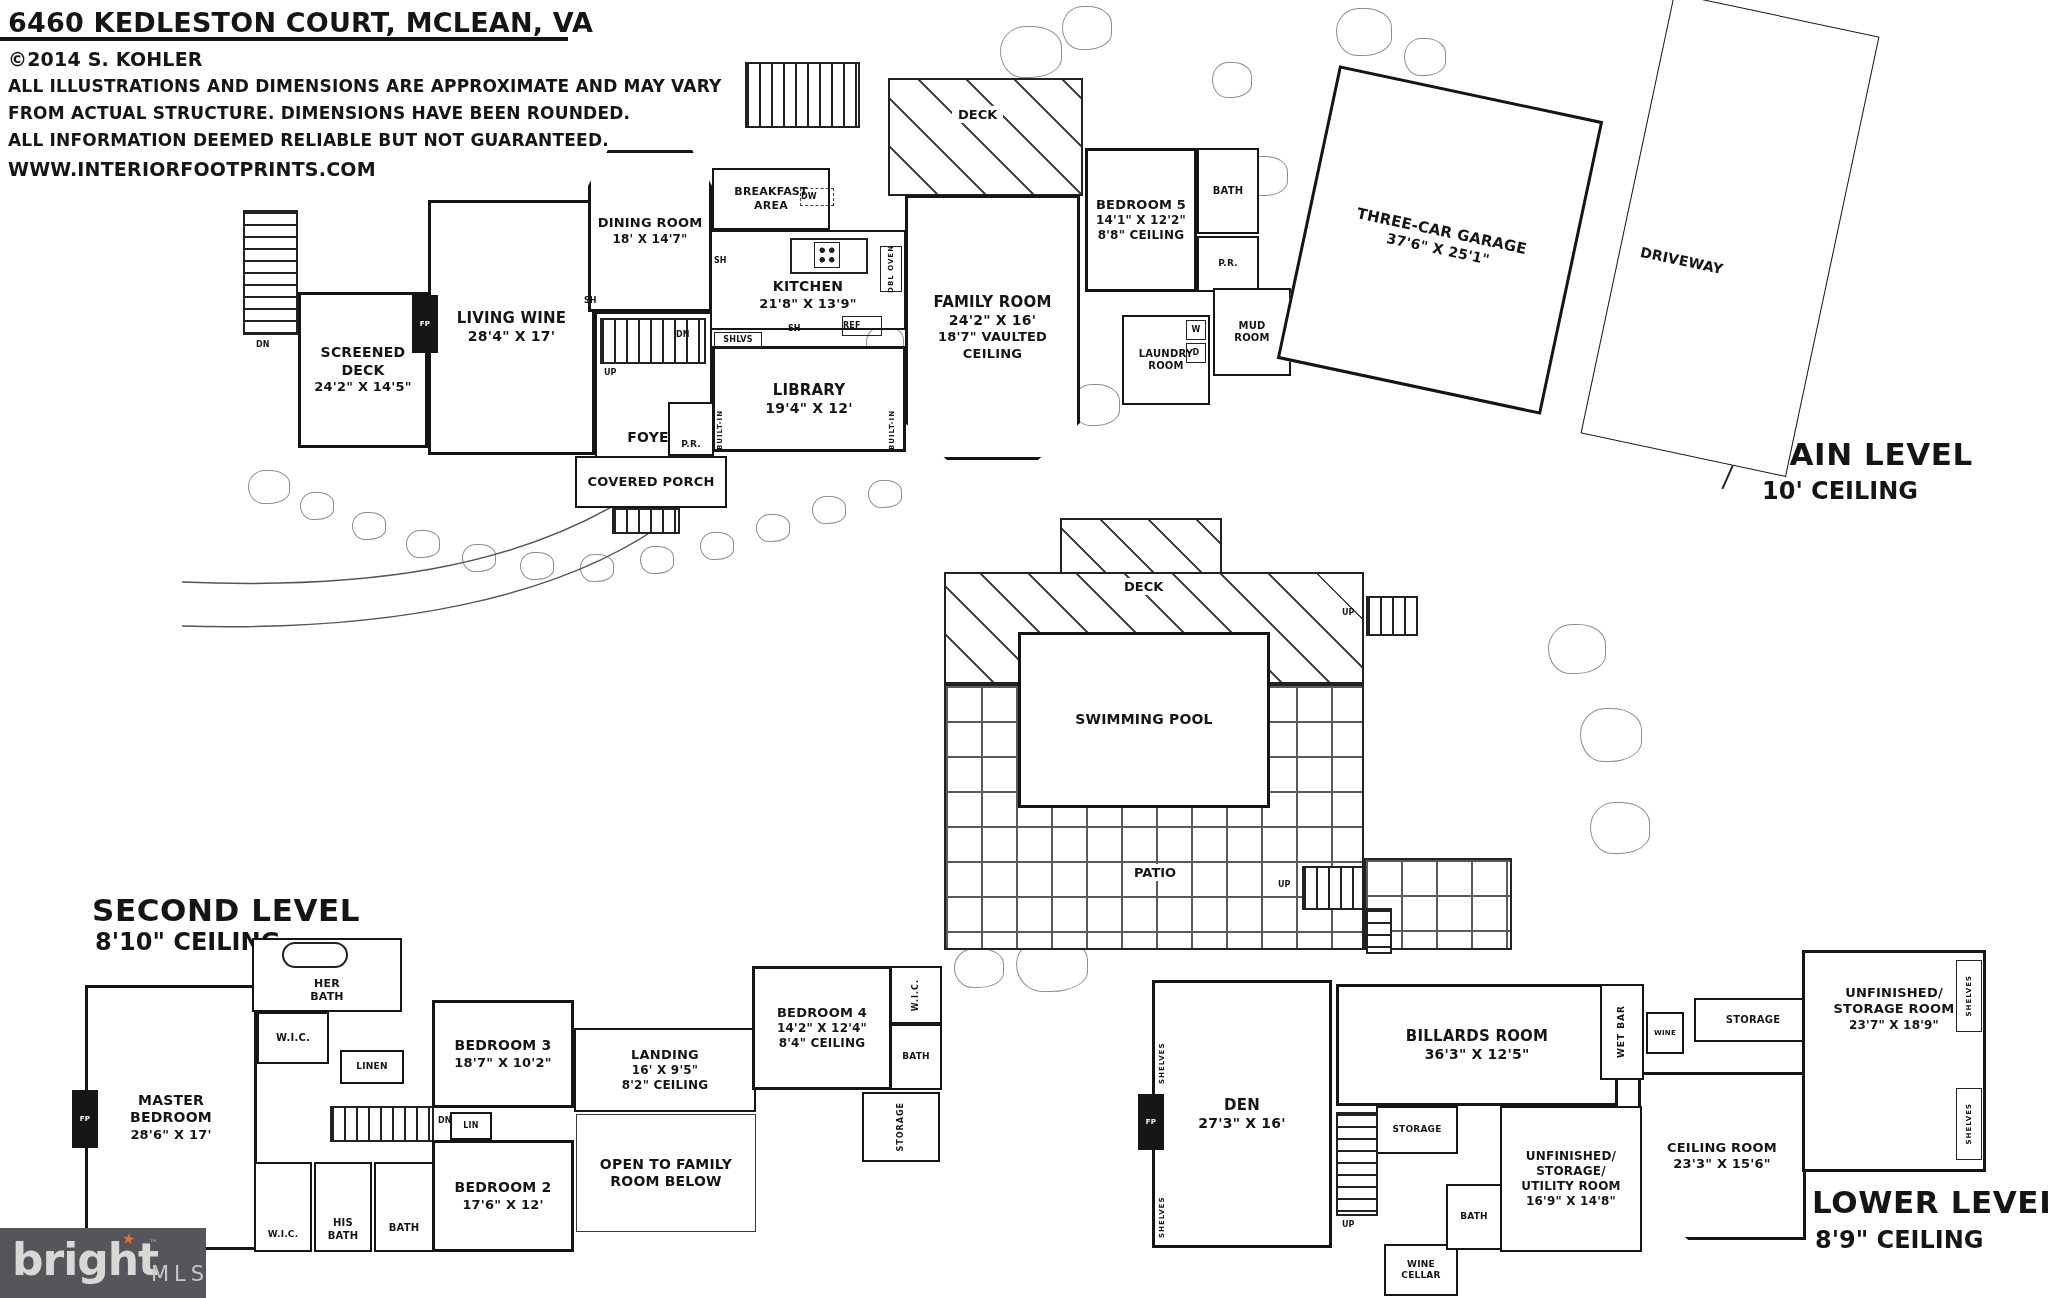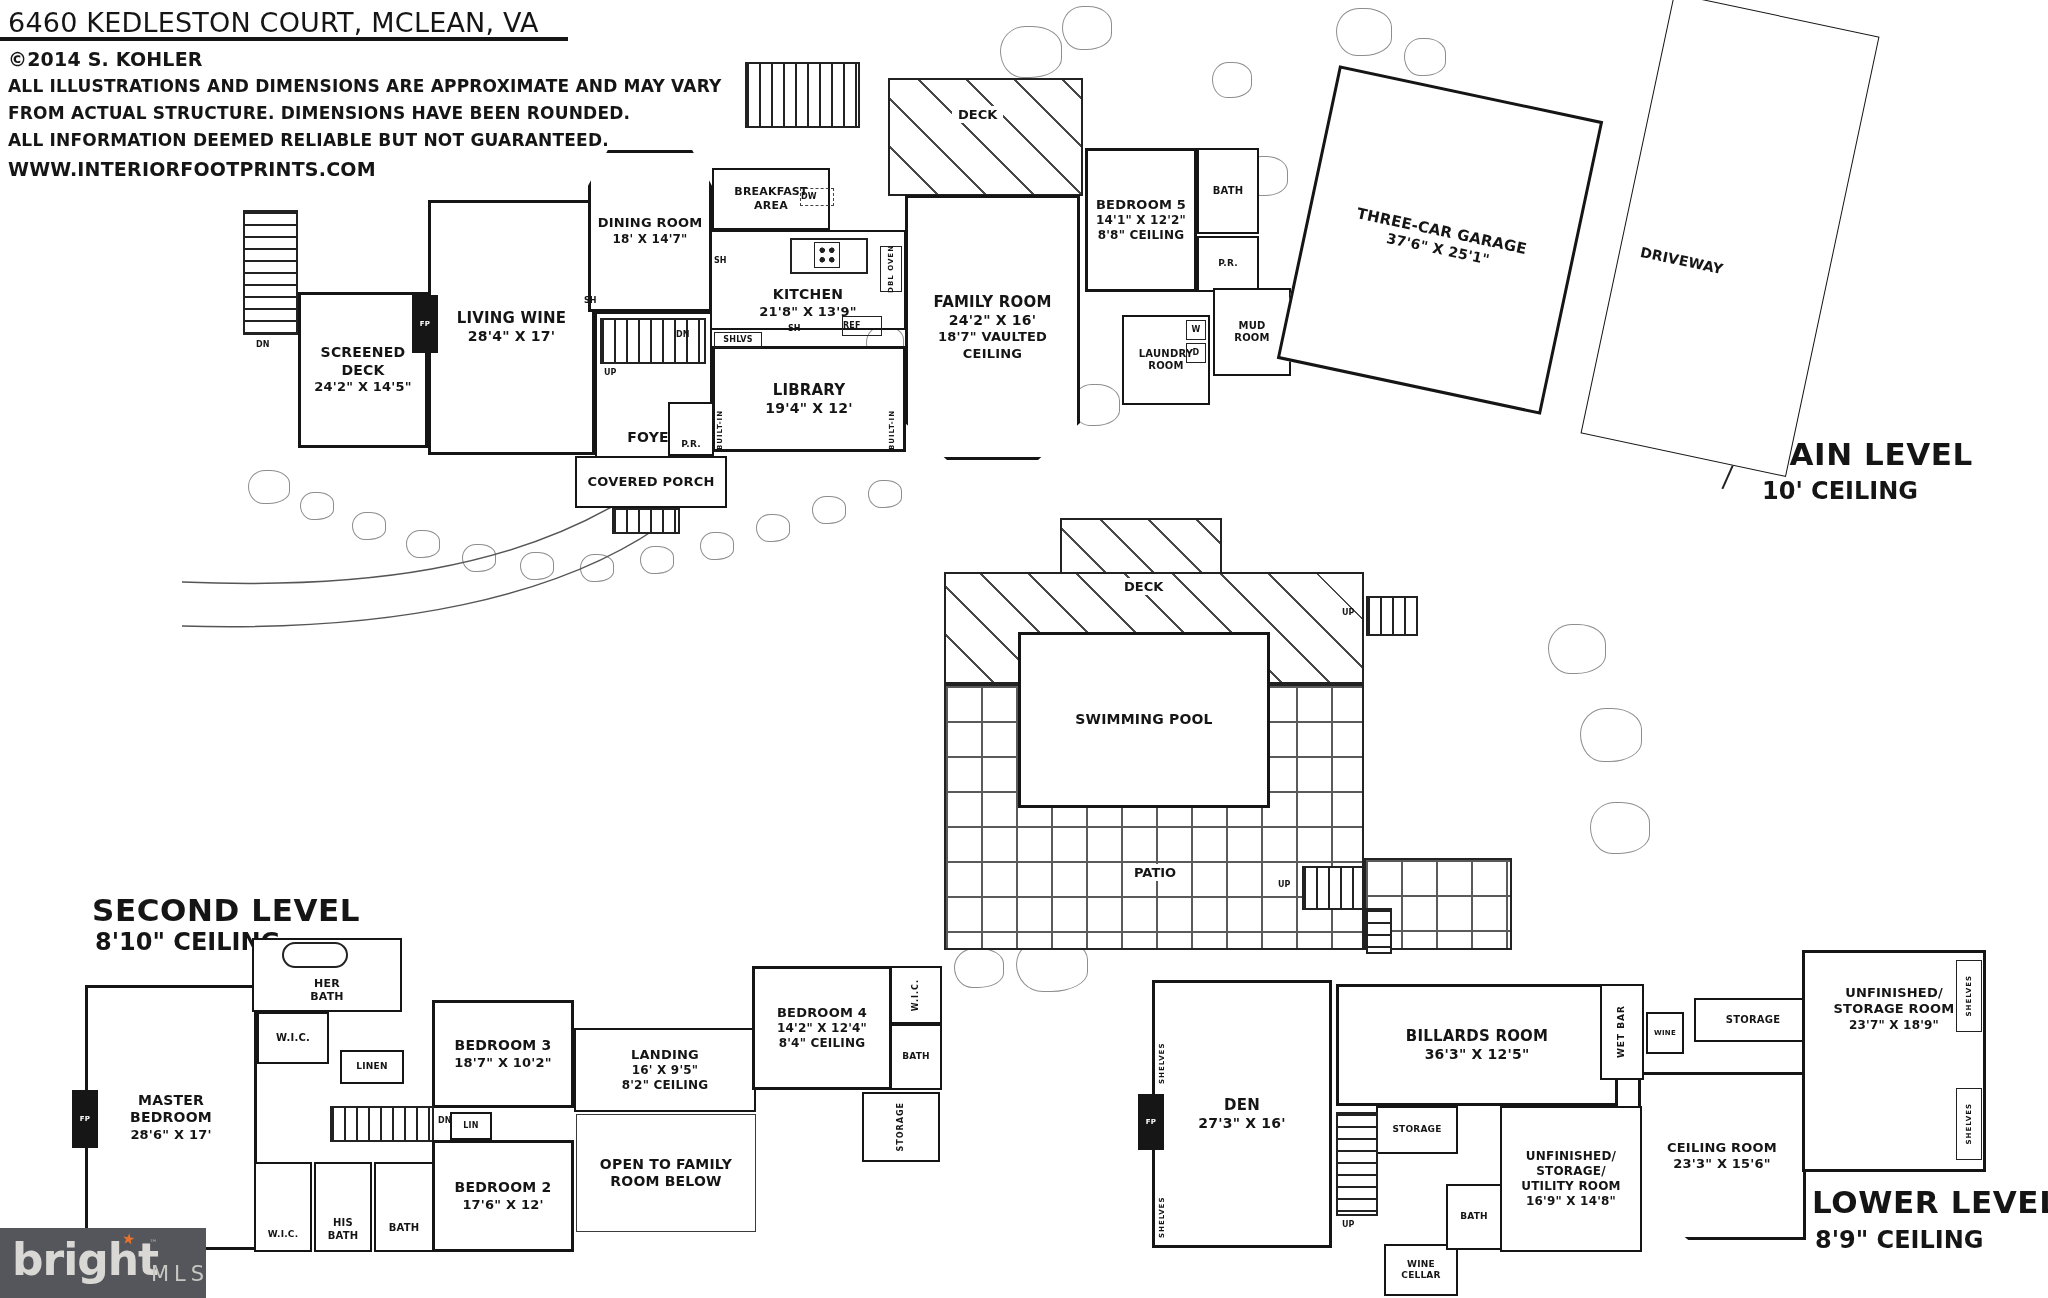--- a/index.html
+++ b/index.html
@@ -7,21 +7,21 @@
   #canvas{position:relative;width:2048px;height:1298px;background:#fff;overflow:hidden}
   .abs{position:absolute}
   .room{position:absolute;background:#fff;border:3px solid #151515;display:flex;flex-direction:column;align-items:center;justify-content:center;text-align:center;z-index:2}
   .thin{border-width:2px}
   .hair{border-width:1.5px}
   .open{border-width:1.5px;border-color:#3a3a3a}
   .lbl{font-weight:600;letter-spacing:.2px;line-height:1.25;color:#151515;white-space:nowrap}
   .f27{font-size:27px}.f19{font-size:19px}.f17{font-size:17px}.f15{font-size:15px}.f14{font-size:14px}
   .f13{font-size:13px}.f12{font-size:12px}.f11{font-size:11px}.f10{font-size:10px}.f9{font-size:9px}
   .f8{font-size:8px}.f7{font-size:7px}
-  .b{font-weight:400}
+  .b{font-weight:700}
   .h1{font-size:31px;font-weight:700;letter-spacing:.6px;white-space:nowrap}
   .h2{font-size:24px;font-weight:600;white-space:nowrap}
   .vert{writing-mode:vertical-rl;transform:rotate(180deg);letter-spacing:1px}
   .stV{position:absolute;z-index:2;background:#fff;background-image:repeating-linear-gradient(to bottom,#222 0 2px,transparent 2px 12px);border:2px solid #222}
   .stH{position:absolute;z-index:2;background:#fff;background-image:repeating-linear-gradient(to right,#222 0 2px,transparent 2px 12px);border:2px solid #222}
   .hatch{position:absolute;z-index:1;background-color:#fff;background-image:repeating-linear-gradient(45deg,transparent 0 32px,#4a4a4a 32px 34px);border:2.5px solid #222}
   .tile{position:absolute;z-index:1;background-color:#fff;background-image:linear-gradient(#5a5a5a 2px,transparent 2px),linear-gradient(90deg,#5a5a5a 2px,transparent 2px);background-size:35px 35px;border:2px solid #222}
   .shrub{position:absolute;z-index:1;border:1.5px solid #8e8e8e;border-radius:46% 54% 58% 42%/55% 45% 42% 58%}
   .blk{position:absolute;z-index:4;background:#161616;color:#fff;display:flex;align-items:center;justify-content:center}
   .tag{position:absolute;z-index:2;background:#fff;padding:1px 6px;font-weight:600;color:#151515;white-space:nowrap}
@@ -101,21 +101,21 @@
   <div class="room" style="left:588px;top:150px;width:124px;height:162px;clip-path:polygon(16% 0,84% 0,100% 22%,100% 100%,0 100%,0 22%)">
     <span class="lbl f13">DINING ROOM</span>
     <span class="lbl f12">18' X 14'7"</span>
   </div>
 
   <div class="room thin" style="left:712px;top:168px;width:118px;height:62px">
     <span class="lbl f11">BREAKFAST</span>
     <span class="lbl f11">AREA</span>
   </div>
 
-  <div class="room thin" style="left:710px;top:230px;width:196px;height:100px;justify-content:flex-end;padding-bottom:8px">
+  <div class="room thin" style="left:710px;top:230px;width:196px;height:100px;justify-content:flex-end;padding-bottom:16px">
     <span class="lbl f14">KITCHEN</span>
     <span class="lbl f13">21'8" X 13'9"</span>
   </div>
   <div class="abs" style="left:790px;top:238px;width:78px;height:36px;border:2px solid #222;z-index:3;background:#fff"></div>
   <div class="abs" style="left:814px;top:242px;width:26px;height:26px;border:1.5px solid #222;z-index:3;background:radial-gradient(circle at 30% 30%,#222 2.5px,transparent 3px),radial-gradient(circle at 70% 30%,#222 2.5px,transparent 3px),radial-gradient(circle at 30% 70%,#222 2.5px,transparent 3px),radial-gradient(circle at 70% 70%,#222 2.5px,transparent 3px)"></div>
 
   <div class="abs" style="left:800px;top:188px;width:34px;height:18px;border:1.5px dashed #444;z-index:3;display:flex;align-items:center;justify-content:flex-start">
     <span class="lbl f8">DW</span>
   </div>
   <div class="abs" style="left:880px;top:246px;width:22px;height:46px;border:1.5px solid #222;z-index:3;display:flex;align-items:center;justify-content:center">

